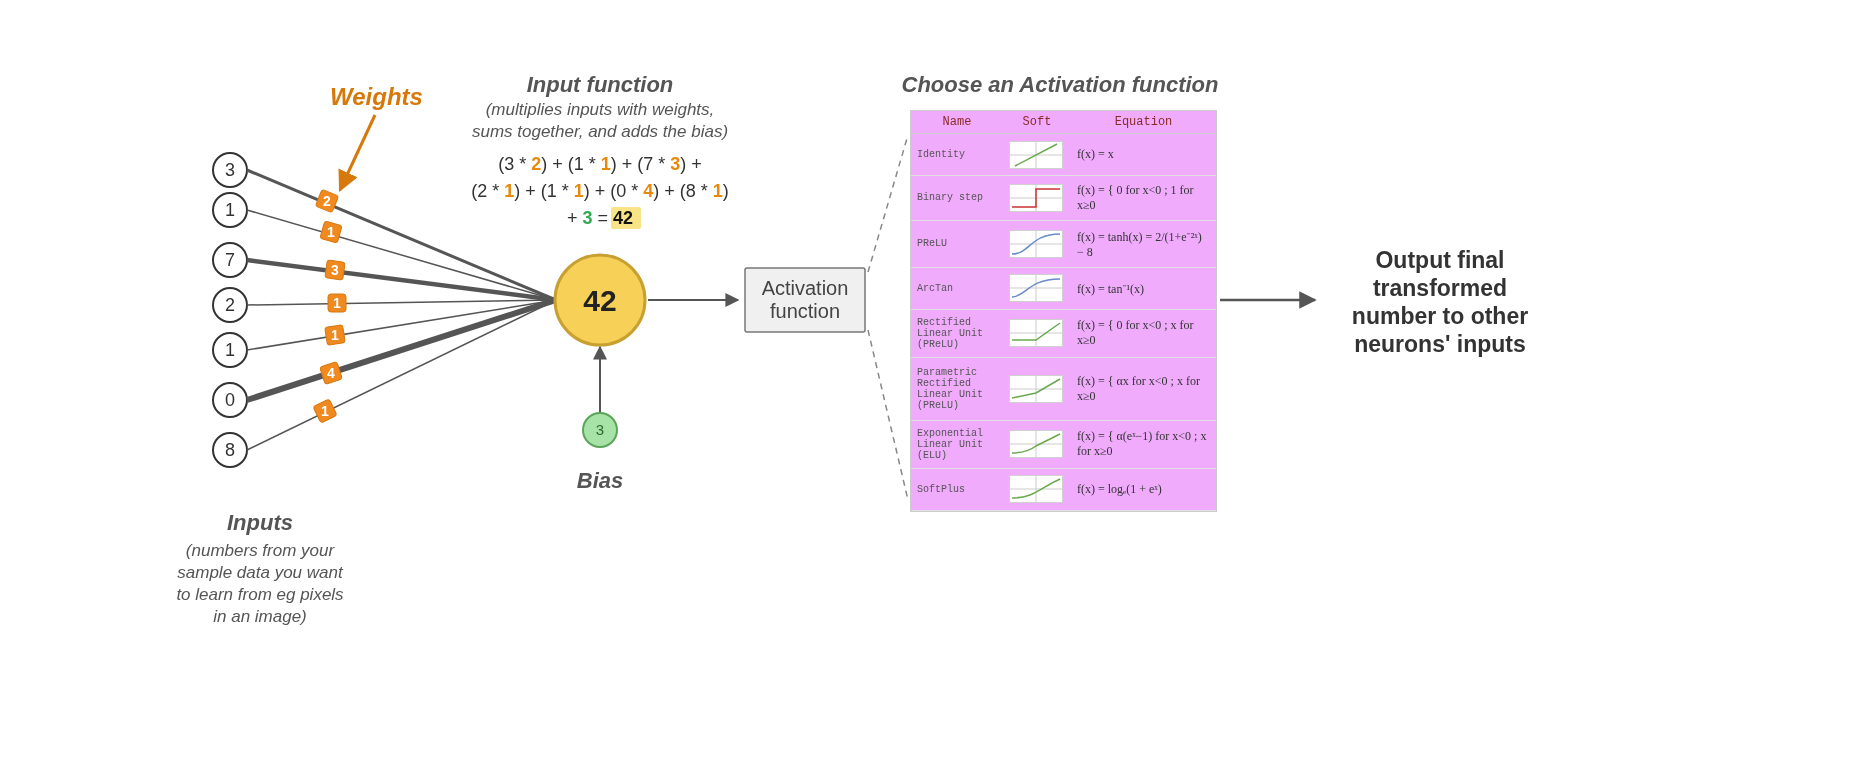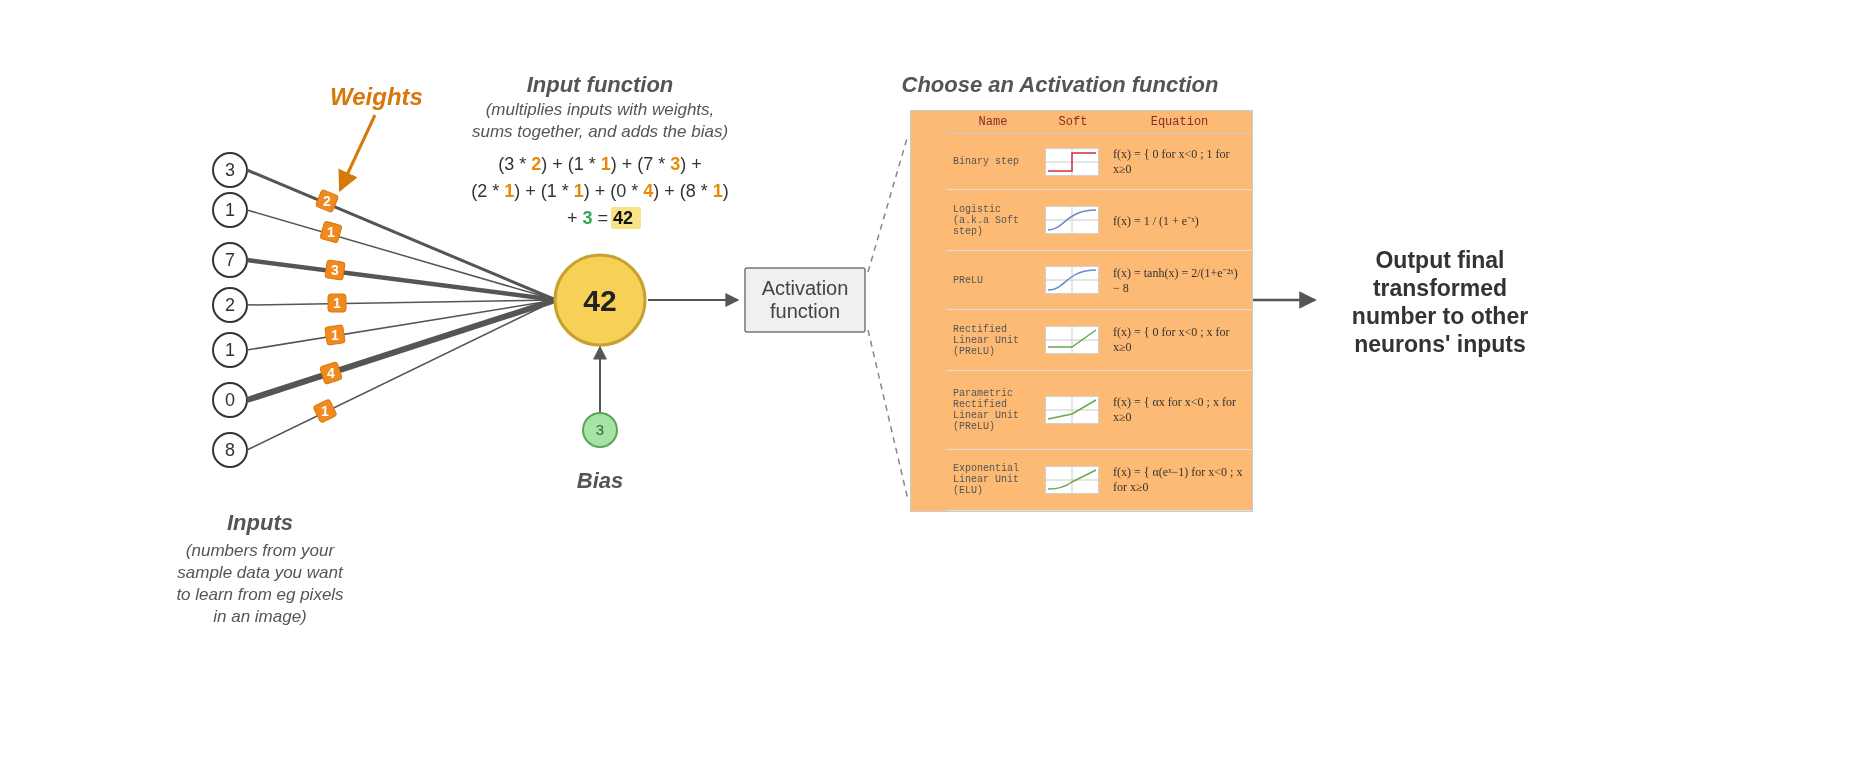--- a/index.html
+++ b/index.html
@@ -17,21 +17,21 @@
   .neurontext{font-size:30px;font-weight:bold;fill:#222;text-anchor:middle;dominant-baseline:middle;}
   .bias{fill:#a7e3a7;stroke:#5aa55a;stroke-width:2;}
   .biastext{font-size:15px;fill:#2c6a2c;text-anchor:middle;dominant-baseline:middle;}
   .biaslabel{font-weight:bold;font-style:italic;fill:#555;font-size:22px;text-anchor:middle;}
   .weightbadge{fill:#f08a1f;stroke:#d67810;stroke-width:1;}
   .weighttxt{fill:#fff;font-size:14px;font-weight:bold;text-anchor:middle;dominant-baseline:middle;}
   .edge{stroke:#555;fill:none;}
   .box{fill:#f0f0f0;stroke:#777;stroke-width:1.5;}
   .boxtext{fill:#444;font-size:20px;text-anchor:middle;}
   .dash{stroke:#888;stroke-dasharray:6 5;stroke-width:1.5;fill:none;}
-  .actTable{position:absolute;border:1px solid #ccc;background:#fdba74;font-family:"Times New Roman",serif;padding-left:36px;}
+  .actTable{position:absolute;border:1px solid #ccc;background:#f0abfc;font-family:"Times New Roman",serif;}
   .actTable table{border-collapse:collapse;width:100%;height:100%;}
   .actTable th{font-family:"Courier New",monospace;color:#8a2a2a;font-size:12px;border-bottom:1px solid #ccc;padding:4px;text-align:center;font-weight:normal;}
   .actTable td{border-bottom:1px solid #e0e0e0;padding:2px 6px;font-size:12px;color:#555;vertical-align:middle;}
   .actTable td.name{font-family:"Courier New",monospace;font-size:10px;width:80px;line-height:1.1;}
   .actTable td.plot{width:56px;}
   .actTable td.eq{font-size:12px;color:#333;}
   .plotbox{width:52px;height:26px;border:1px solid #d0d0d0;background:#fff;position:relative;}
   .output{font-weight:bold;fill:#333;font-size:23px;text-anchor:middle;}
   .weightsLabel{fill:#d6780a;font-weight:bold;font-style:italic;font-size:24px;}
   .hiRect{fill:#f7e17a;opacity:.9;}
@@ -171,59 +171,72 @@
 <table>
   <thead>
           <tr>
     <th>Name</th>
     <th>Soft</th>
     <th>Equation</th>
   </tr>
         </thead>
   <tbody>
     <tr>
+      <td class="name">Identity</td>
+      <td class="plot">
+              <div class="plotbox">
+                <svg width="52" height="26">
+                  <line x1="26" y1="0" x2="26" y2="26" stroke="#ccc"></line>
+                  <line x1="0" y1="13" x2="52" y2="13" stroke="#ccc"></line>
+                  <line x1="5" y1="24" x2="47" y2="2" stroke="#6aa84f" stroke-width="1.5"></line>
+                </svg>
+              </div>
+            </td>
+      <td class="eq">f(x) = x</td>
+    </tr>
+    <tr>
       <td class="name">Binary step</td>
       <td class="plot">
               <div class="plotbox">
                 <svg width="52" height="26">
                   <line x1="26" y1="0" x2="26" y2="26" stroke="#ccc"></line>
                   <line x1="0" y1="13" x2="52" y2="13" stroke="#ccc"></line>
                   <polyline points="2,22 26,22 26,4 50,4" fill="none" stroke="#cc3333" stroke-width="1.5"></polyline>
                 </svg>
               </div>
             </td>
       <td class="eq">f(x) = { 0 for x&lt;0 ; 1 for x≥0</td>
     </tr>
     <tr>
-      <td class="name">Logistic (a.k.a Soft step)</td>
-      <td class="plot">
-              <div class="plotbox">
-                <svg width="52" height="26">
-                  <line x1="26" y1="0" x2="26" y2="26" stroke="#ccc"></line>
-                  <line x1="0" y1="13" x2="52" y2="13" stroke="#ccc"></line>
-                  <path d="M2,23 C18,23 20,3 50,3" fill="none" stroke="#6a8acc" stroke-width="1.5"></path>
-                </svg>
-              </div>
-            </td>
-      <td class="eq">f(x) = 1 / (1 + e⁻ˣ)</td>
-    </tr>
-    <tr>
       <td class="name">PReLU</td>
       <td class="plot">
               <div class="plotbox">
                 <svg width="52" height="26">
                   <line x1="26" y1="0" x2="26" y2="26" stroke="#ccc"></line>
                   <line x1="0" y1="13" x2="52" y2="13" stroke="#ccc"></line>
                   <path d="M2,23 C20,23 20,3 50,3" fill="none" stroke="#6a8acc" stroke-width="1.5"></path>
                 </svg>
               </div>
             </td>
       <td class="eq">f(x) = tanh(x) = 2/(1+e⁻²ˣ) − 8</td>
     </tr>
     <tr>
+      <td class="name">ArcTan</td>
+      <td class="plot">
+              <div class="plotbox">
+                <svg width="52" height="26">
+                  <line x1="26" y1="0" x2="26" y2="26" stroke="#ccc"></line>
+                  <line x1="0" y1="13" x2="52" y2="13" stroke="#ccc"></line>
+                  <path d="M2,22 C16,22 18,4 50,4" fill="none" stroke="#6a8acc" stroke-width="1.5"></path>
+                </svg>
+              </div>
+            </td>
+      <td class="eq">f(x) = tan⁻¹(x)</td>
+    </tr>
+    <tr>
       <td class="name">Rectified Linear Unit (PReLU)</td>
       <td class="plot">
               <div class="plotbox">
                 <svg width="52" height="26">
                   <line x1="26" y1="0" x2="26" y2="26" stroke="#ccc"></line>
                   <line x1="0" y1="13" x2="52" y2="13" stroke="#ccc"></line>
                   <polyline points="2,20 26,20 50,3" fill="none" stroke="#6aa84f" stroke-width="1.5"></polyline>
                 </svg>
               </div>
             </td>
@@ -247,18 +260,31 @@
       <td class="plot">
               <div class="plotbox">
                 <svg width="52" height="26">
                   <line x1="26" y1="0" x2="26" y2="26" stroke="#ccc"></line>
                   <line x1="0" y1="13" x2="52" y2="13" stroke="#ccc"></line>
                   <path d="M2,22 C14,22 22,18 26,15 L50,3" fill="none" stroke="#6aa84f" stroke-width="1.5"></path>
                 </svg>
               </div>
             </td>
       <td class="eq">f(x) = { α(eˣ−1) for x&lt;0 ; x for x≥0</td>
+    </tr>
+    <tr>
+      <td class="name">SoftPlus</td>
+      <td class="plot">
+              <div class="plotbox">
+                <svg width="52" height="26">
+                  <line x1="26" y1="0" x2="26" y2="26" stroke="#ccc"></line>
+                  <line x1="0" y1="13" x2="52" y2="13" stroke="#ccc"></line>
+                  <path d="M2,22 C24,22 30,12 50,3" fill="none" stroke="#6aa84f" stroke-width="1.5"></path>
+                </svg>
+              </div>
+            </td>
+      <td class="eq">f(x) = logₑ(1 + eˣ)</td>
     </tr>
   </tbody>
 </table>
 </div>
 
 </div>
 
 </body></html>

